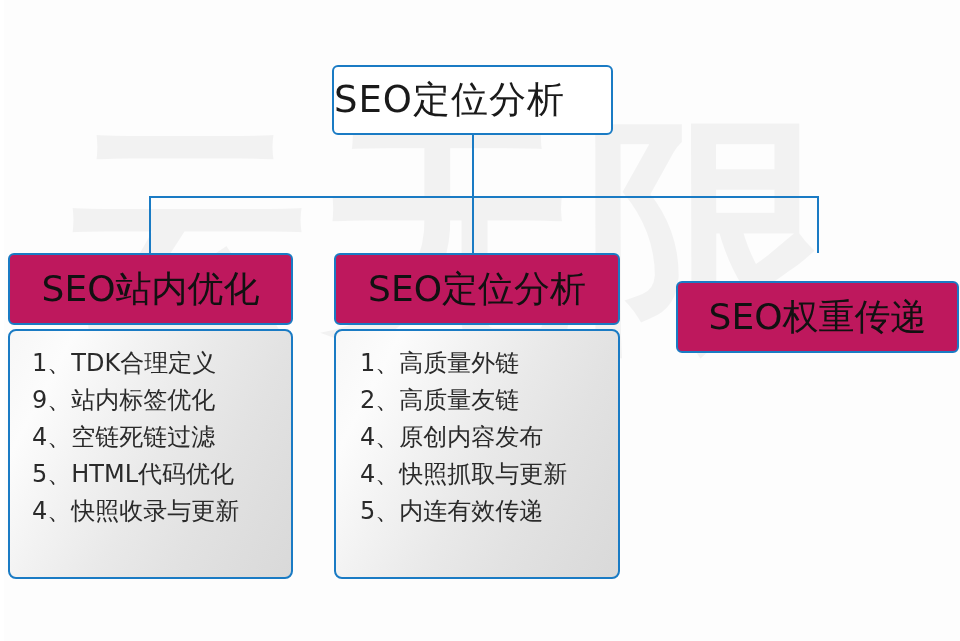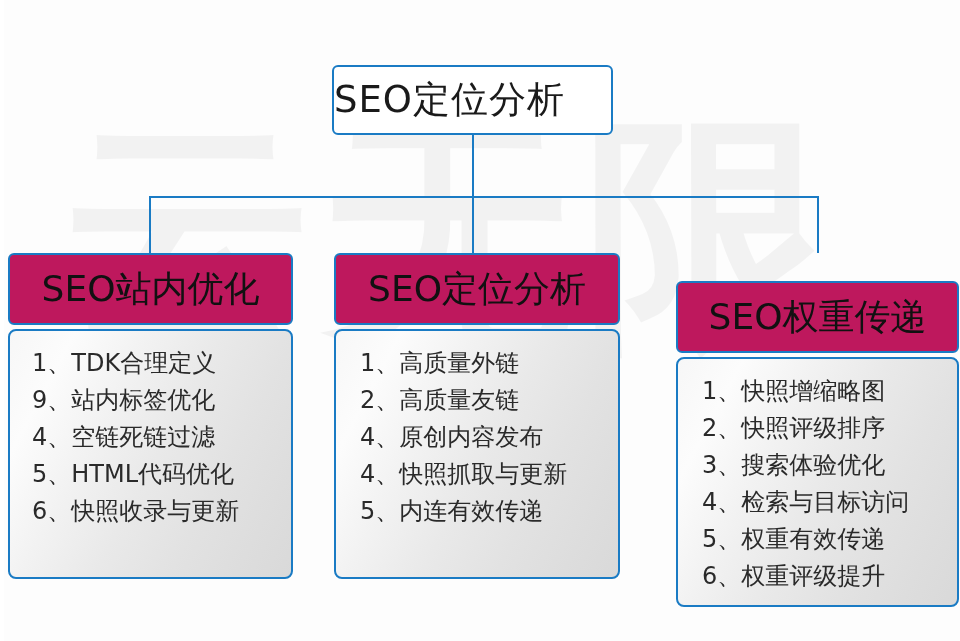--- a/index.html
+++ b/index.html
@@ -164,21 +164,21 @@
   <div class="column" id="col-0">
     <div class="col-head">
       <span class="col-head-label">SEO站内优化</span>
     </div>
     <div class="col-body">
       <ul class="item-list">
         <li class="item">1、TDK合理定义</li>
         <li class="item">9、站内标签优化</li>
         <li class="item">4、空链死链过滤</li>
         <li class="item">5、HTML代码优化</li>
-        <li class="item">6、快照收录与更新</li>
+        <li class="item">4、快照收录与更新</li>
       </ul>
     </div>
   </div>
 
   <div class="column" id="col-1">
     <div class="col-head">
       <span class="col-head-label">SEO定位分析</span>
     </div>
     <div class="col-body">
       <ul class="item-list">
@@ -188,25 +188,15 @@
         <li class="item">4、快照抓取与更新</li>
         <li class="item">5、内连有效传递</li>
       </ul>
     </div>
   </div>
 
   <div class="column" id="col-2">
     <div class="col-head">
       <span class="col-head-label">SEO权重传递</span>
     </div>
-    <div class="col-body">
-      <ul class="item-list">
-        <li class="item">1、快照增缩略图</li>
-        <li class="item">2、快照评级排序</li>
-        <li class="item">3、搜索体验优化</li>
-        <li class="item">4、检索与目标访问</li>
-        <li class="item">5、权重有效传递</li>
-        <li class="item">6、权重评级提升</li>
-      </ul>
-    </div>
   </div>
 
 </div>
 
 </body></html>

